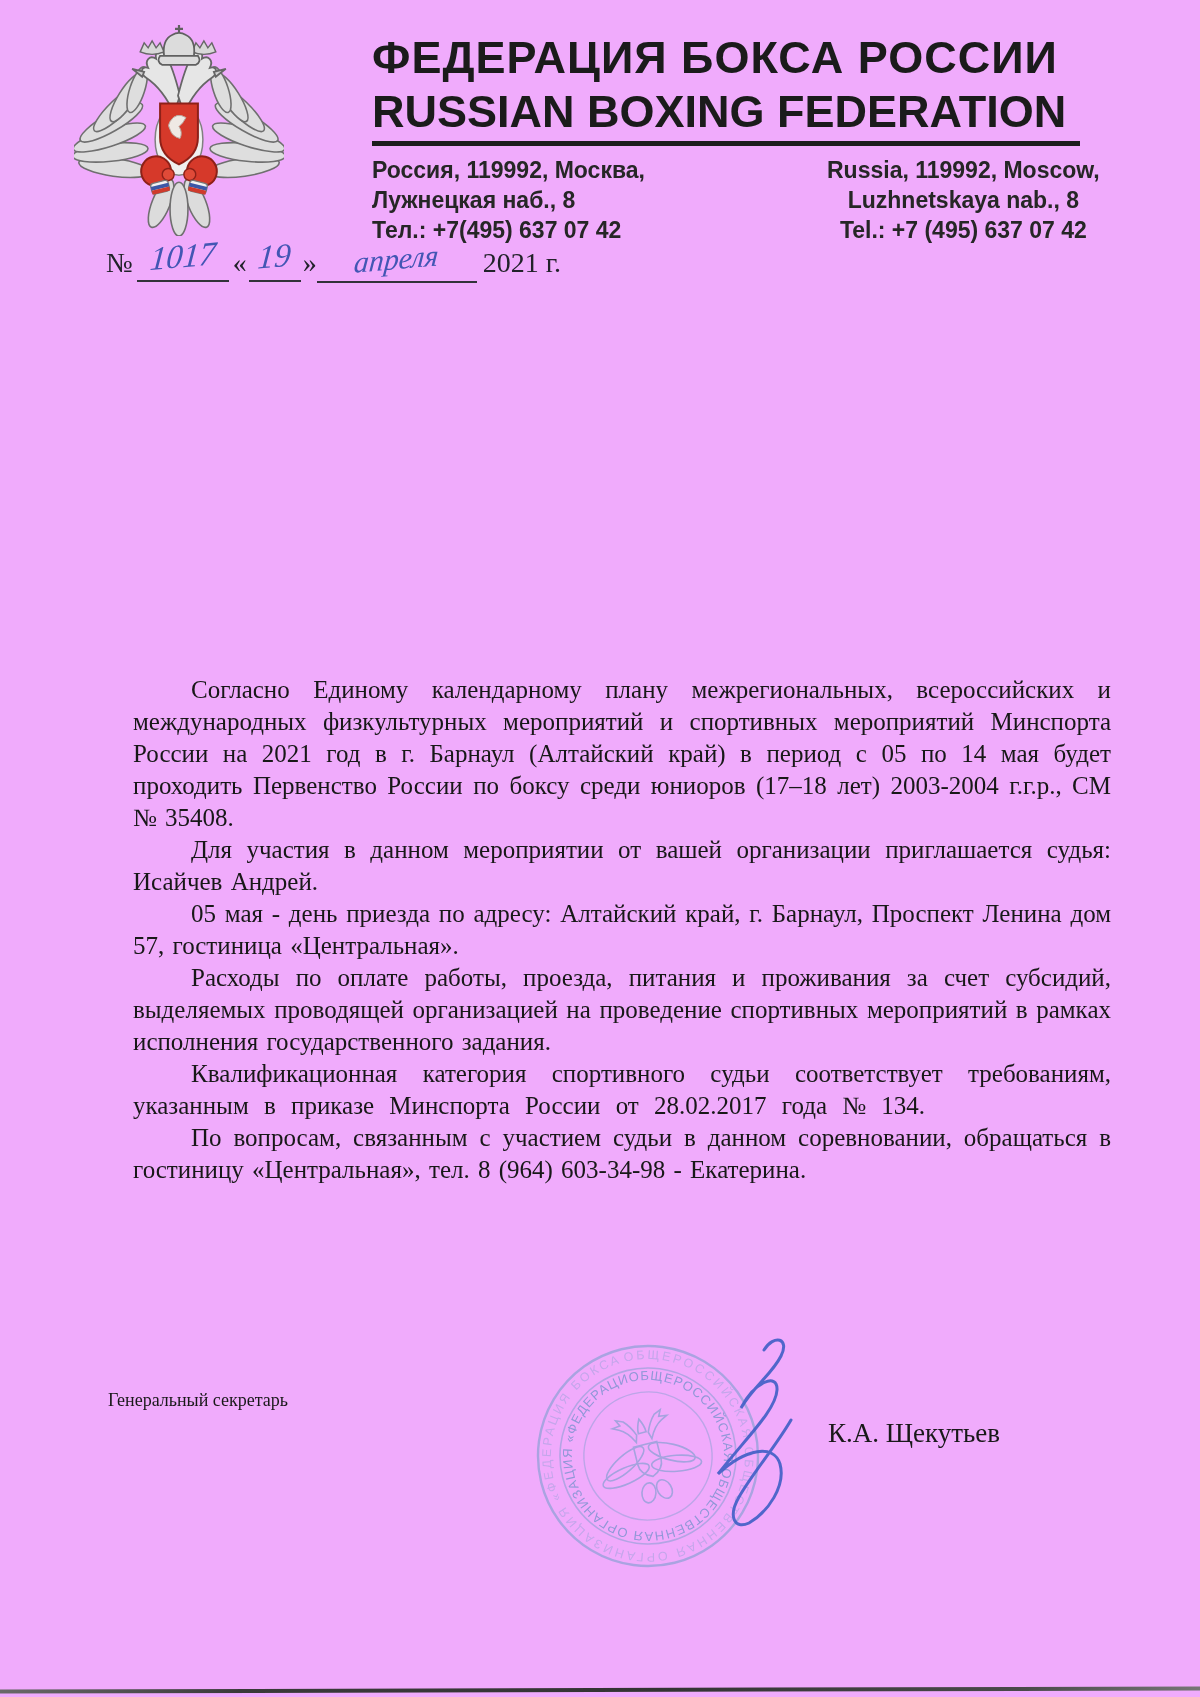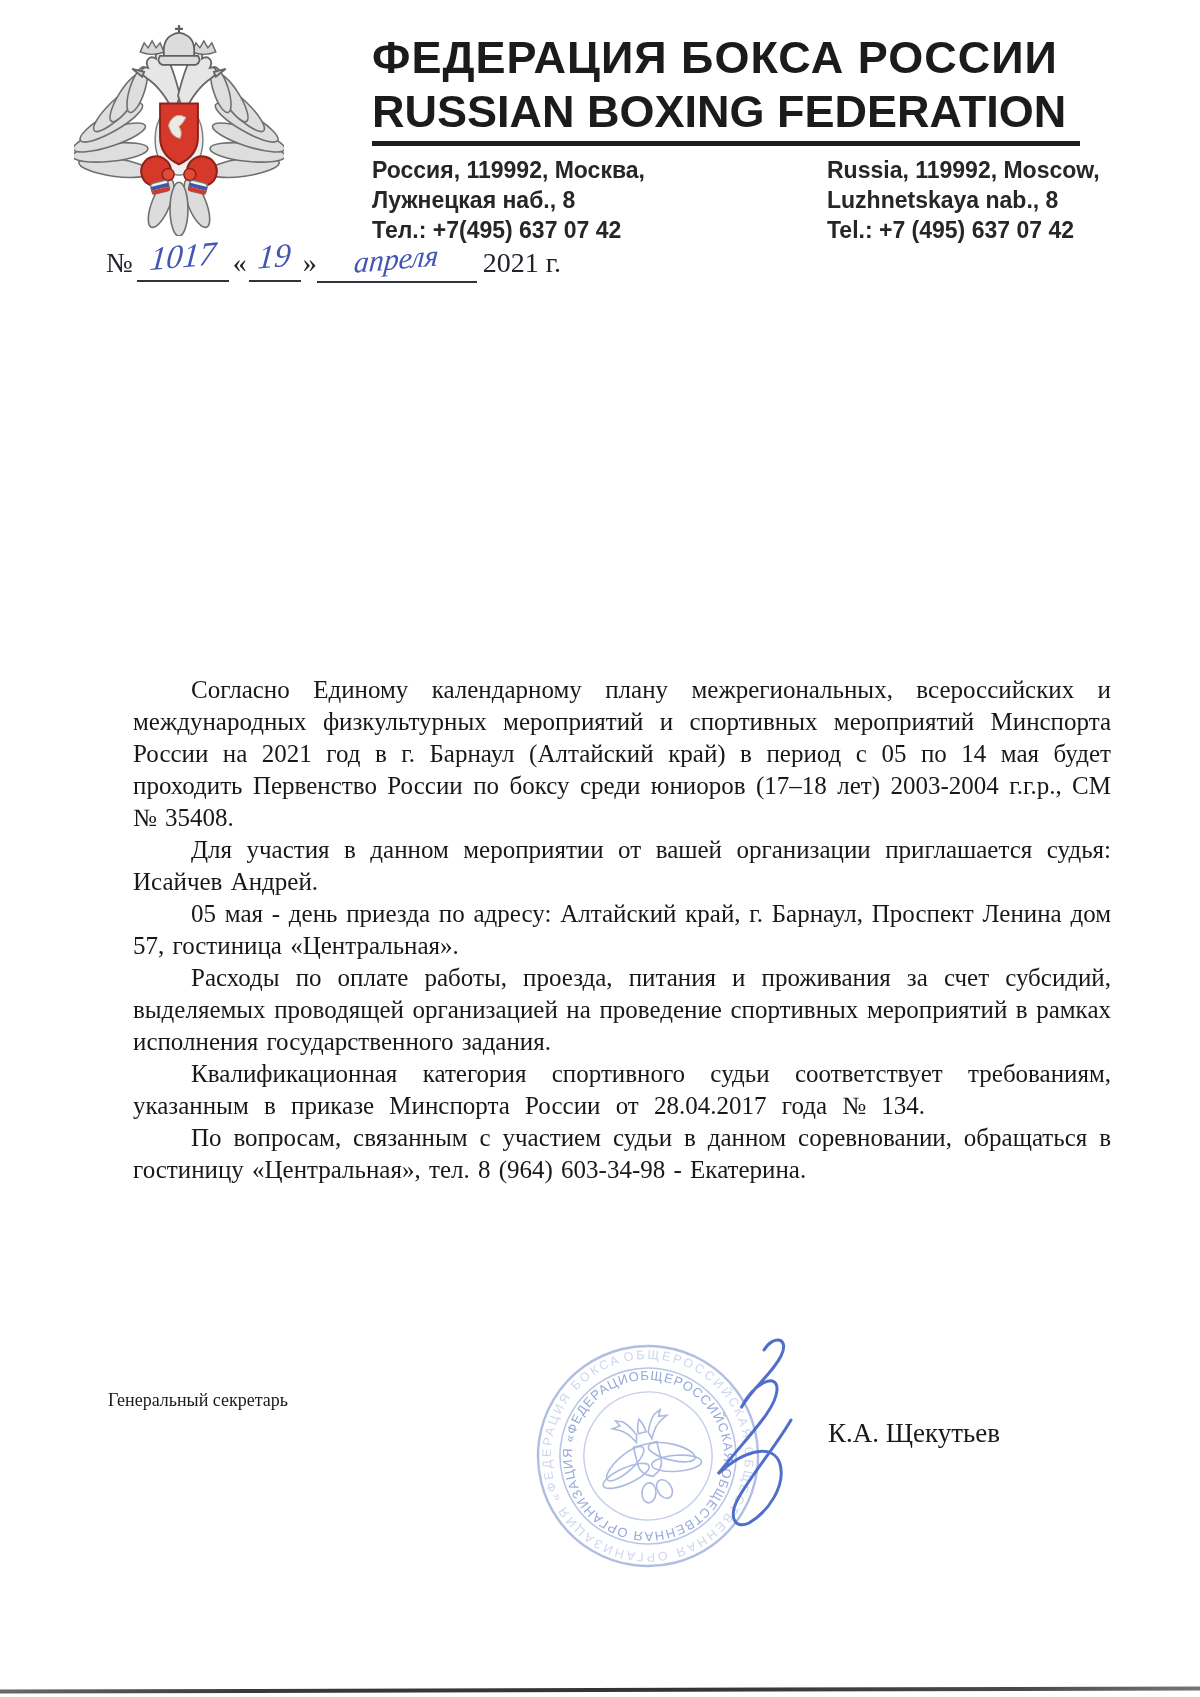--- a/index.html
+++ b/index.html
@@ -1,18 +1,18 @@
 <!DOCTYPE html>
 <html><head>
 <meta charset="utf-8">
 <style>
   html,body{margin:0;padding:0;background:#e9e9e9;}
   .page{
     position:relative;width:1200px;height:1697px;margin:0 auto;
-    background:#ffffff;overflow:hidden;
+    background:#f0abfc;overflow:hidden;
     font-family:"Liberation Serif",serif;color:#1c1c1c;
   }
   
   .emblem{position:absolute;left:74px;top:22px;width:210px;height:214px;}
   .title-ru{
     position:absolute;left:372px;top:34px;width:712px;
     font-family:"Liberation Sans",sans-serif;font-weight:bold;
     font-size:45px;line-height:48px;letter-spacing:1px;color:#1b1b1b;white-space:nowrap;
   }
   .title-en{
@@ -20,21 +20,21 @@
     font-family:"Liberation Sans",sans-serif;font-weight:bold;
     font-size:45px;line-height:48px;letter-spacing:0px;color:#1b1b1b;white-space:nowrap;
   }
   .head-rule{position:absolute;left:372px;top:141px;width:708px;height:5px;background:#1d1d1d;}
   .addr{
     position:absolute;top:155px;
     font-family:"Liberation Sans",sans-serif;font-weight:bold;
     font-size:23px;line-height:30px;color:#262626;
   }
   .addr-ru{left:372px;}
-  .addr-en{left:827px;}
+  .addr-en{left:827px;text-align:center;}
   
   .ref-line{
     position:absolute;left:106px;top:246px;height:52px;
     font-size:28px;color:#22222a;white-space:nowrap;
   }
   .ref-line .piece{display:inline-block;vertical-align:baseline;}
   .u-line{
     display:inline-block;border-bottom:2px solid #32323a;
     text-align:center;vertical-align:baseline;height:34px;
   }
@@ -166,21 +166,21 @@
   <div class="ref-line">
     <span class="piece">№</span><span class="u-line u1"><i class="hw">1017</i></span><span class="piece">«</span><span class="u-line u2"><i class="hw">19</i></span><span class="piece">»</span><span class="u-line u3"><i class="hw hw-month">апреля</i></span><span class="piece">2021 г.</span>
   </div>
 
 
   <div class="body-text">
     <p>Согласно Единому календарному плану межрегиональных, всероссийских и международных физкультурных мероприятий и спортивных мероприятий Минспорта России на 2021 год в г. Барнаул (Алтайский край) в период с 05 по 14 мая будет проходить Первенство России по боксу среди юниоров (17–18 лет) 2003-2004 г.г.р., СМ № 35408.</p>
     <p>Для участия в данном мероприятии от вашей организации приглашается судья: Исайчев Андрей.</p>
     <p>05 мая - день приезда по адресу: Алтайский край, г. Барнаул, Проспект Ленина дом 57, гостиница «Центральная».</p>
     <p>Расходы по оплате работы, проезда, питания и проживания за счет субсидий, выделяемых проводящей организацией на проведение спортивных мероприятий в рамках исполнения  государственного задания.</p>
-    <p>Квалификационная категория спортивного судьи соответствует требованиям, указанным в приказе Минспорта России от 28.04.2017 года № 134.</p>
+    <p>Квалификационная категория спортивного судьи соответствует требованиям, указанным в приказе Минспорта России от 28.02.2017 года № 134.</p>
     <p>По вопросам, связанным с участием судьи в данном соревновании, обращаться в гостиницу «Центральная», тел. 8 (964) 603-34-98 - Екатерина.</p>
   </div>
 
   <div class="sign-title">Генеральный секретарь</div>
   <div class="sign-name">К.А. Щекутьев</div>
 
   <svg class="stamp" viewBox="0 0 232 232" xmlns="http://www.w3.org/2000/svg">
     <defs>
       <path id="ring-in" d="M116,40 a76,76 0 1 1 -0.1,0"></path>
       <path id="ring-out" d="M116,19 a97,97 0 1 1 -0.1,0"></path>

